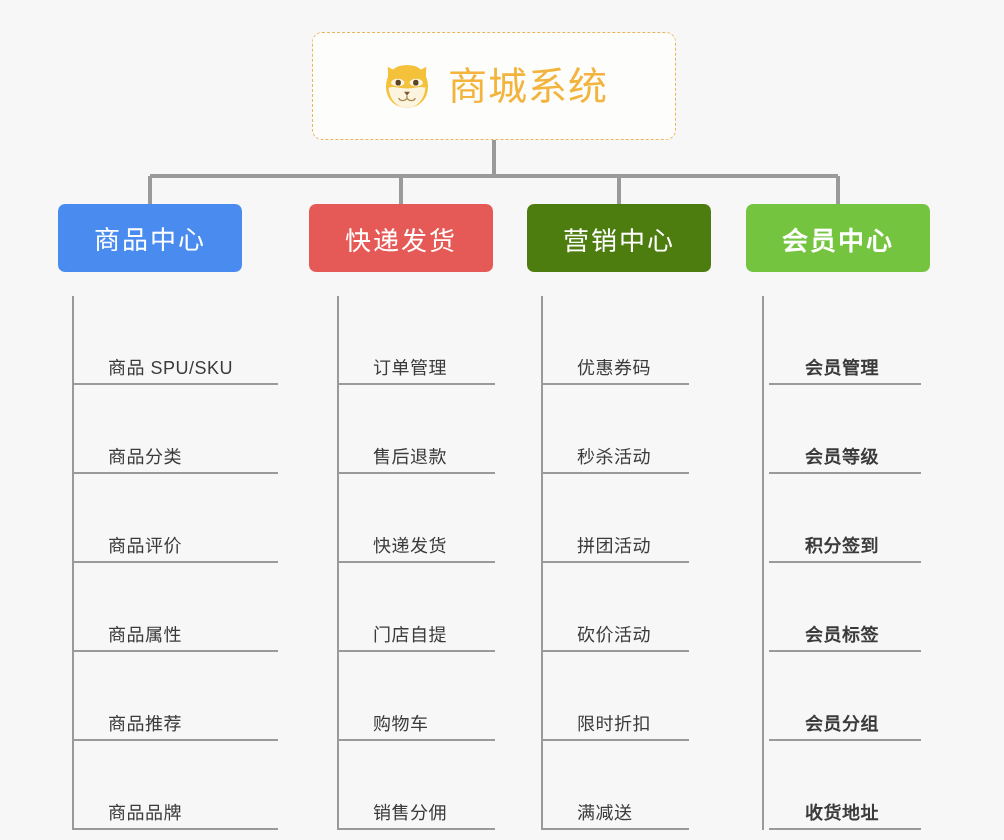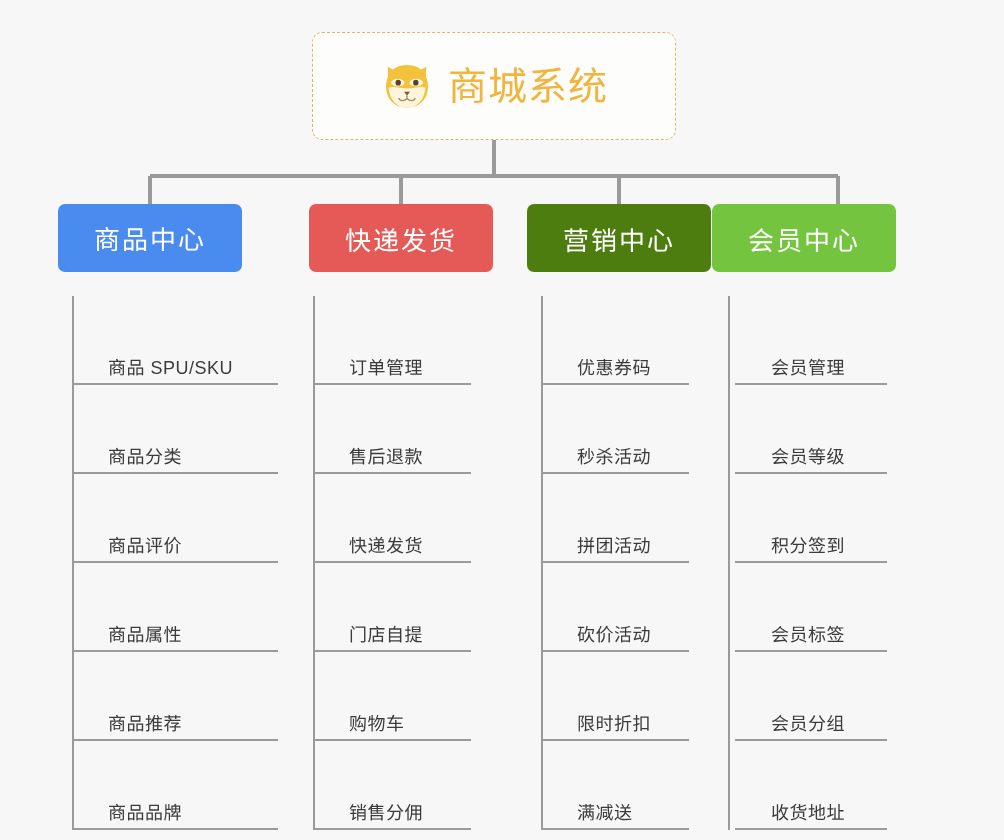--- a/index.html
+++ b/index.html
@@ -125,29 +125,29 @@
   }
 
   
   .col-1 { left: 58px; }
   .col-1 .cat-box { width: 184px; background: #4a8bf0; font-family: Liberation Mono, monospace; }
   .col-1 .leaf-list { margin-left: 14px; }
   .col-1 .leaf-item::after { width: 206px; }
 
   .col-2 { left: 309px; }
   .col-2 .cat-box { width: 184px; background: #e55a56; }
-  .col-2 .leaf-list { margin-left: 4px; }
+  .col-2 .leaf-list { margin-left: 28px; }
   .col-2 .leaf-item::after { width: 158px; }
 
   .col-3 { left: 527px; }
   .col-3 .cat-box { width: 184px; background: #4d7c0f; text-align: center; }
   .col-3 .leaf-list { margin-left: 14px; }
   .col-3 .leaf-item::after { width: 148px; }
 
-  .col-4 { left: 712px; }
+  .col-4 { left: 746px; font-weight: bold; }
   .col-4 .cat-box { width: 184px; background: #75c440; }
   .col-4 .leaf-list { margin-left: 16px; padding-left: 7px; }
   .col-4 .leaf-item::after { width: 152px; }
 
   .leaf-list { margin-top: 24px; }
 </style>
 </head>
 <body>
 
 <div id="chart">

